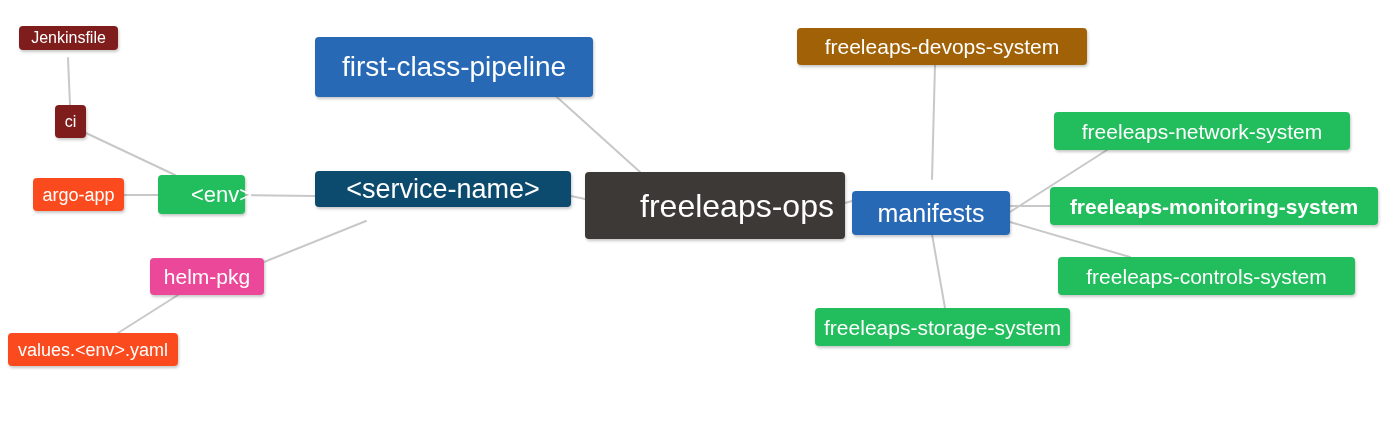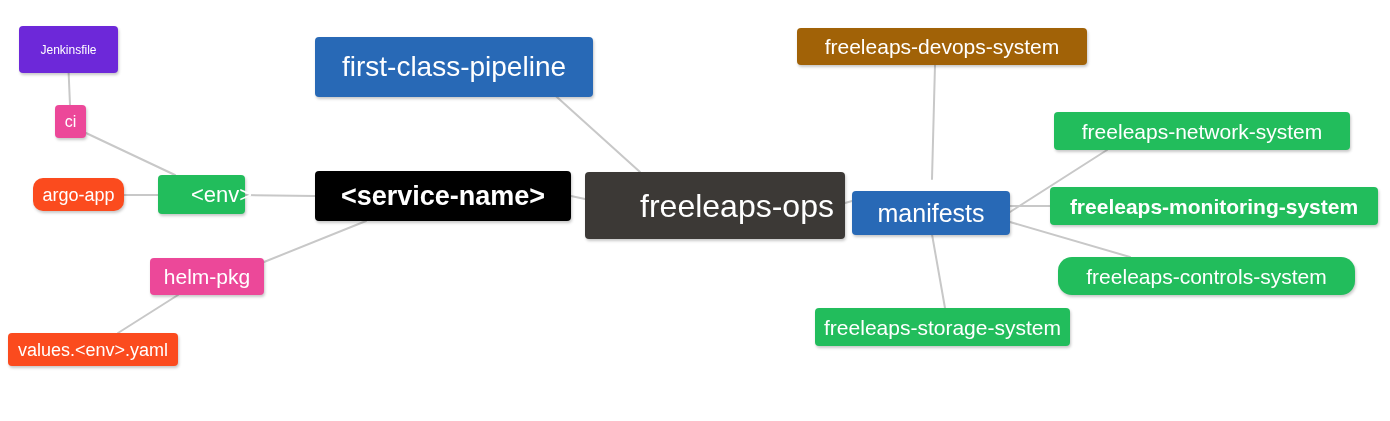--- a/index.html
+++ b/index.html
@@ -62,27 +62,27 @@
       <line x1="178" y1="295" x2="118" y2="333" stroke="#c8c8c8" stroke-width="2" stroke-linecap="round"></line>
       <line x1="932" y1="179" x2="935" y2="65" stroke="#c8c8c8" stroke-width="2" stroke-linecap="round"></line>
       <line x1="1010" y1="212" x2="1107" y2="150" stroke="#c8c8c8" stroke-width="2" stroke-linecap="round"></line>
       <line x1="1010" y1="206" x2="1050" y2="206" stroke="#c8c8c8" stroke-width="2" stroke-linecap="round"></line>
       <line x1="1010" y1="222" x2="1130" y2="257" stroke="#c8c8c8" stroke-width="2" stroke-linecap="round"></line>
       <line x1="930" y1="223" x2="945" y2="308" stroke="#c8c8c8" stroke-width="2" stroke-linecap="round"></line>
     </svg>
   <div id="node-layer">
       <div class="node" style="left: 585px; top: 172px; width: 260px; height: 67px; background: rgb(60, 57, 54); font-size: 32px; padding-left: 44px;">freeleaps-ops</div>
       <div class="node" style="left: 315px; top: 37px; width: 278px; height: 60px; background: rgb(40, 105, 182); font-size: 28px;">first-class-pipeline</div>
-      <div class="node" style="left: 315px; top: 171px; width: 256px; height: 50px; background: #000000; font-size: 27px; font-weight: bold;">&lt;service-name&gt;</div>
+      <div class="node" style="left: 315px; top: 171px; width: 256px; height: 36px; background: #0c4a6e; font-size: 27px;">&lt;service-name&gt;</div>
       <div class="node" style="left: 852px; top: 179px; width: 158px; height: 44px; background: rgb(40, 105, 182); font-size: 25px; margin-top: 12px;">manifests</div>
       <div class="node" style="left: 158px; top: 175px; width: 87px; height: 39px; background: rgb(34, 189, 92); font-size: 22px; padding-left: 40px;">&lt;env&gt;</div>
       <div class="node" style="left: 150px; top: 258px; width: 114px; height: 37px; background: #ec4899; font-size: 21px;">helm-pkg</div>
-      <div class="node" style="left: 19px; top: 26px; width: 99px; height: 47px; background: #6d28d9; font-size: 12px;">Jenkinsfile</div>
-      <div class="node" style="left: 55px; top: 105px; width: 31px; height: 33px; background: #ec4899; font-size: 16px;">ci</div>
-      <div class="node" style="left: 33px; top: 178px; width: 91px; height: 33px; background: rgb(251, 75, 30); font-size: 18px; border-radius: 10px;">argo-app</div>
+      <div class="node" style="left: 19px; top: 26px; width: 99px; height: 24px; background: #7f1d1d; font-size: 16px;">Jenkinsfile</div>
+      <div class="node" style="left: 55px; top: 105px; width: 31px; height: 33px; background: #7f1d1d; font-size: 16px;">ci</div>
+      <div class="node" style="left: 33px; top: 178px; width: 91px; height: 33px; background: rgb(251, 75, 30); font-size: 18px;">argo-app</div>
       <div class="node" style="left: 8px; top: 333px; width: 170px; height: 33px; background: rgb(251, 75, 30); font-size: 18px;">values.&lt;env&gt;.yaml</div>
       <div class="node" style="left: 797px; top: 28px; width: 290px; height: 37px; background: #a16207; font-size: 21px;">freeleaps-devops-system</div>
       <div class="node" style="left: 1054px; top: 112px; width: 296px; height: 38px; background: rgb(34, 189, 92); font-size: 21px;">freeleaps-network-system</div>
       <div class="node" style="left: 1050px; top: 187px; width: 328px; height: 38px; background: rgb(34, 189, 92); font-size: 21px; font-weight: bold;">freeleaps-monitoring-system</div>
-      <div class="node" style="left: 1058px; top: 257px; width: 297px; height: 38px; background: rgb(34, 189, 92); font-size: 21px; border-radius: 14px;">freeleaps-controls-system</div>
+      <div class="node" style="left: 1058px; top: 257px; width: 297px; height: 38px; background: rgb(34, 189, 92); font-size: 21px;">freeleaps-controls-system</div>
       <div class="node" style="left: 815px; top: 308px; width: 255px; height: 38px; background: rgb(34, 189, 92); font-size: 21px;">freeleaps-storage-system</div>
     </div>
 </div>
 
 </body></html>

